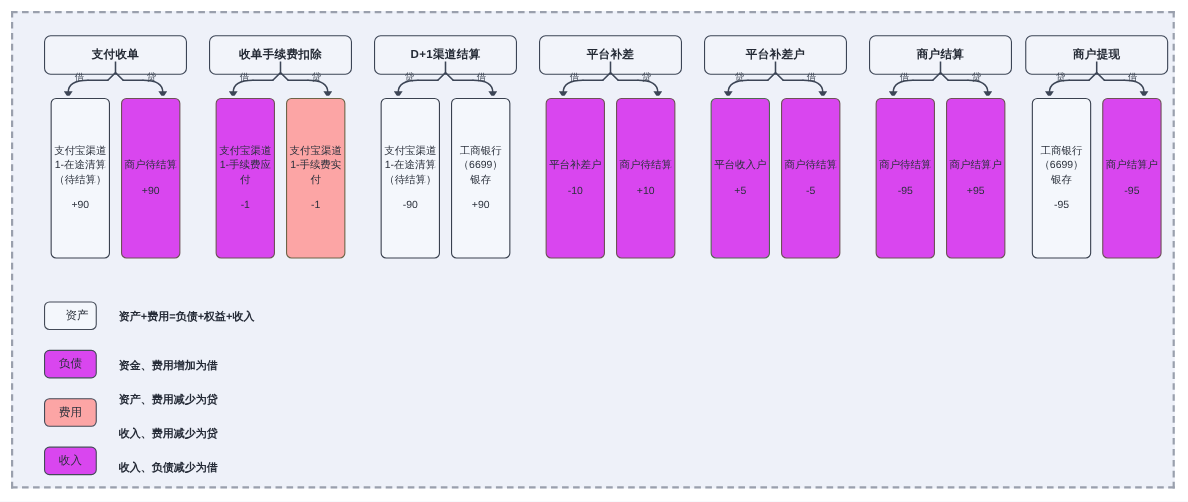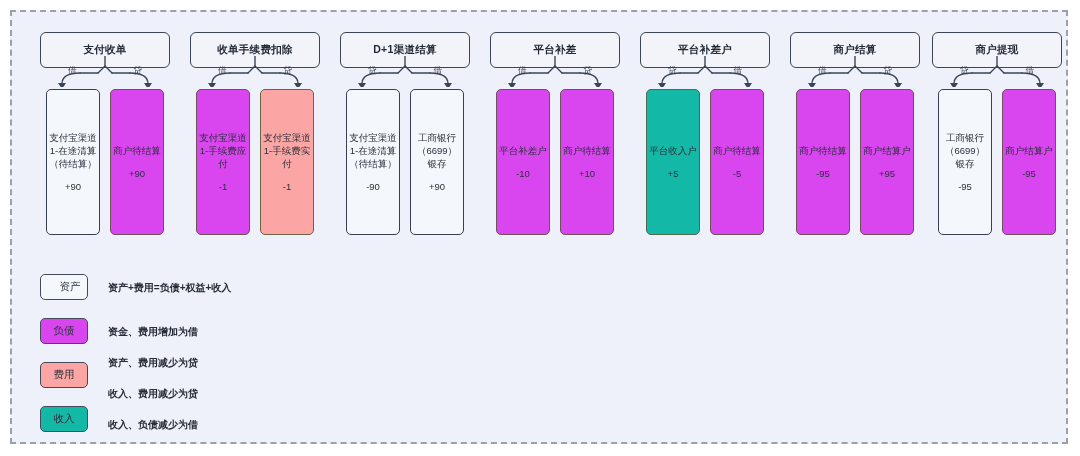--- a/index.html
+++ b/index.html
@@ -74,21 +74,21 @@
     word-break:break-all;
   }
   .acct.left{left:6px;}
   .acct.right{right:6px;}
   .acct .nm{white-space:normal;}
   .acct .amt{margin-top:10px;font-size:9.5px;}
 
   .c-asset{background:#f4f7fc;border-color:#39414f;}
   .c-liab {background:#d946ef;border-color:#6d5257;}
   .c-exp  {background:#fca5a5;border-color:#6d6448;}
-  .c-inc  {background:#14b8a6;border-color:#4f6a50;}
+  .c-inc  {background:#d946ef;border-color:#4f6a50;}
 
   
   .legend{
     position:absolute;
     left:28px;top:258px;
     width:420px;height:165px;
   }
   .chip{
     position:absolute;
     left:0;

